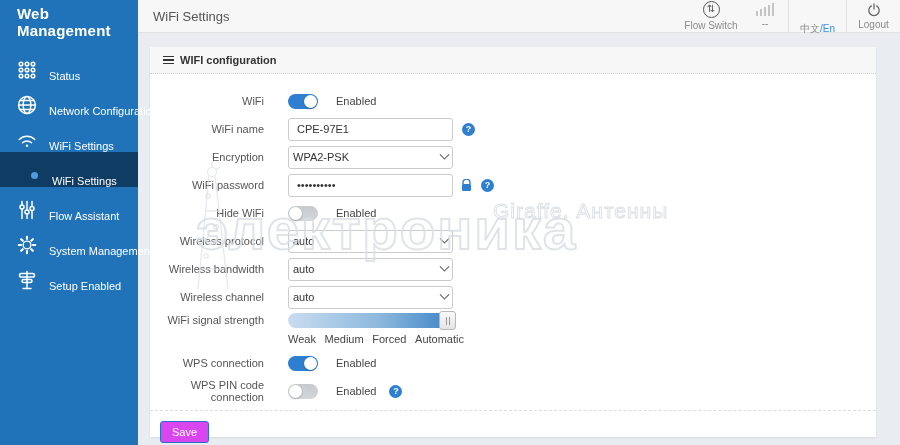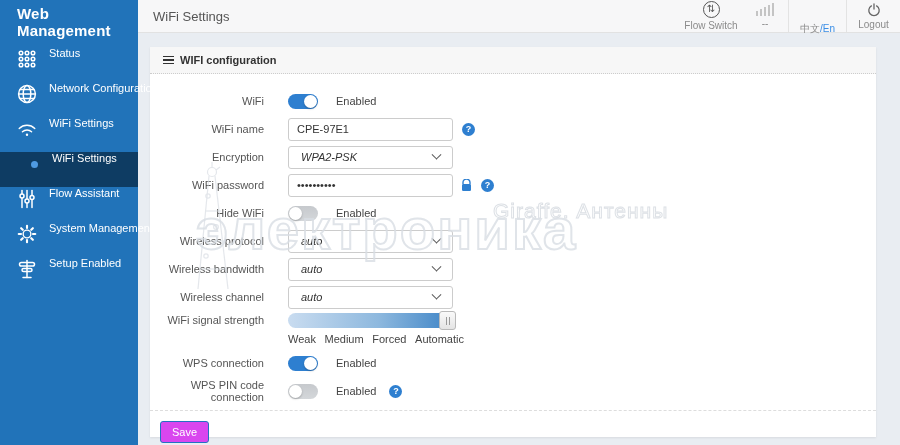--- a/index.html
+++ b/index.html
@@ -2,21 +2,21 @@
 <html><head>
 <meta charset="utf-8">
 <style>
   * { margin:0; padding:0; box-sizing:border-box; }
   html,body { width:900px; height:445px; overflow:hidden; font-family:"Liberation Sans", sans-serif; background:#e9edf2; }
 
   
   .sidebar { position:absolute; left:0; top:0; width:138px; height:445px; background:#2173b9; z-index:2; }
   .brand { height:44px; display:flex; align-items:center; padding-left:17px; color:#fff; font-size:15px; font-weight:bold; letter-spacing:.2px; }
   .menu { margin-top:3px; }
-  .mi { height:35px; display:flex; align-items:flex-start; cursor:pointer; }
+  .mi { height:35px; display:flex; align-items:flex-end; cursor:pointer; }
   .mi .ic { width:24px; height:24px; margin-left:15px; margin-right:10px; display:flex; align-items:center; justify-content:center; flex:0 0 24px; }
   .mi .ml { color:#fff; font-size:11px; white-space:nowrap; }
   .mi.active { background:#0e3c63; }
   .mi.sub .ic { margin-left:28px; flex-basis:12px; width:12px; margin-right:12px; }
   .dot-bullet { width:7px; height:7px; border-radius:50%; background:#4f9be2; }
 
   
   .topbar { position:absolute; left:138px; top:0; width:762px; height:33px; background:#f7f7f8; border-bottom:1px solid #e2e2e2; display:flex; align-items:stretch; z-index:3; }
   .tb-title { font-size:13px; color:#555; align-self:center; padding-left:15px; }
   .tb-spacer { flex:1; }
@@ -39,21 +39,21 @@
   .burger i { height:1.5px; background:#333; display:block; }
   .panel-body { padding-top:15px; }
 
   .row { display:flex; align-items:center; margin-bottom:4px; min-height:24px; }
   .row.top { align-items:flex-start; }
   .lbl { width:114px; text-align:right; font-size:11px; color:#555; margin-right:24px; flex:0 0 114px; }
   .row.top .lbl { line-height:15px; }
   .state { font-size:11px; color:#444; margin-left:18px; }
 
   .txt { width:165px; height:23px; border:1px solid #ccc; border-radius:3px; padding:0 8px; font-size:11px; color:#333; font-family:"Liberation Sans", sans-serif; outline:none; background:#fff; }
-  .sel { width:165px; height:23px; border:1px solid #ccc; border-radius:3px; display:flex; align-items:center; padding:0 12px; font-size:11px; color:#333; background:#fff; cursor:pointer;font-style:italic; }
+  .sel { width:165px; height:23px; border:1px solid #ccc; border-radius:3px; display:flex; align-items:center; padding:0 4px; font-size:11px; color:#333; background:#fff; cursor:pointer; }
   .chev { margin-left:auto; width:7px; height:7px; border-right:1.4px solid #555; border-bottom:1.4px solid #555; transform:rotate(45deg) translate(-2px,-2px); }
 
   .toggle { width:30px; height:15px; border-radius:8px; position:relative; cursor:pointer; flex:0 0 30px; }
   .toggle.on { background:#2e7fd0; }
   .toggle.off { background:linear-gradient(#c6c9cd,#d4d7da); }
   .knob { width:13px; height:13px; border-radius:50%; background:#fff; position:absolute; top:1px; box-shadow:0 1px 2px rgba(0,0,0,.25); }
   .toggle.on .knob { right:1px; }
   .toggle.off .knob { left:1px; }
 
   .help { width:13px; height:13px; border-radius:50%; background:#2e7fd0; color:#fff; font-size:9px; font-weight:bold; line-height:13px; text-align:center; margin-left:9px; cursor:pointer; flex:0 0 13px; }

